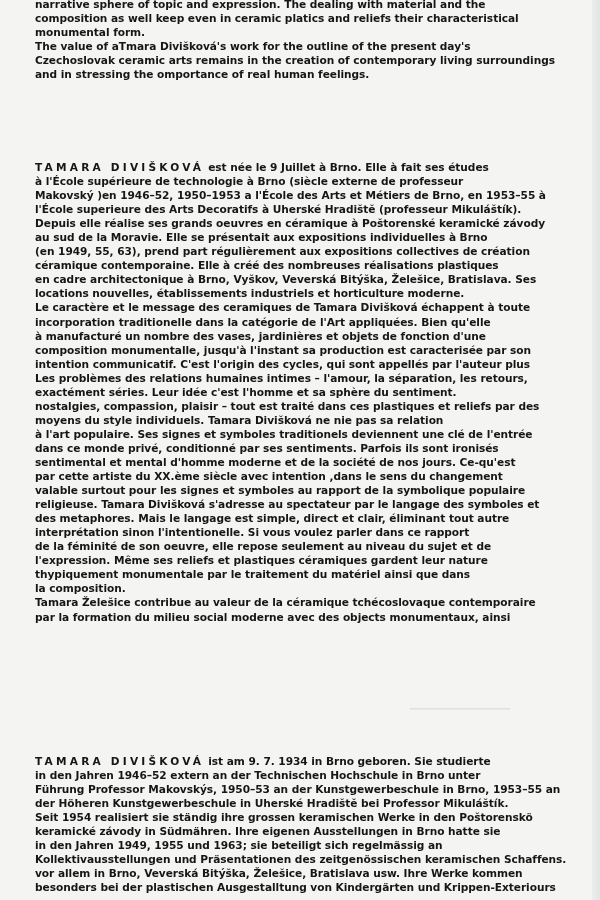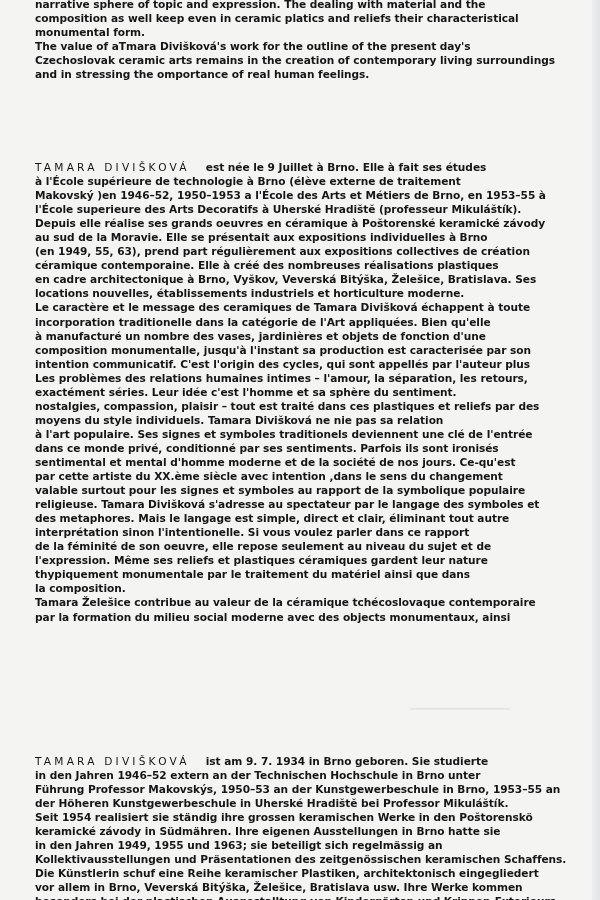--- a/index.html
+++ b/index.html
@@ -14,21 +14,21 @@
     position: absolute; top: 0; right: 0; width: 8px; height: 900px;
     background: linear-gradient(to right, #eceeed, #e2e5e5);
   }
   .block {
     position: absolute; left: 35px; width: 540px;
     font-size: 10.6px; line-height: 14.05px; font-weight: bold;
     letter-spacing: -0.05px;
   }
   .line { display: block; white-space: nowrap; }
   .name {
-    letter-spacing: 3.2px; font-weight: normal; margin-right: 16px;
+    letter-spacing: 3.2px; font-weight: bold; margin-right: 4px;
   }
   #en { top: -3px; }
   #fr { top: 160px; }
   #de { top: 754px; }
   .ghost {
     position: absolute; color: #e2e3e1; font-size: 10px; font-weight: bold;
     white-space: nowrap; left: 410px;
   }
 </style>
 </head>
@@ -42,21 +42,21 @@
   <span class="line">narrative sphere of topic and expression. The dealing with material and the</span>
   <span class="line">composition as well keep even in ceramic platics and reliefs their characteristical</span>
   <span class="line">monumental form.</span>
   <span class="line">The value of aTmara Divišková's work for the outline of the present day's</span>
   <span class="line">Czechoslovak ceramic arts remains in the creation of contemporary living surroundings</span>
   <span class="line">and in stressing the omportance of real human feelings.</span>
 </div>
 
 <div class="block" id="fr">
   <span class="line"><span class="name">TAMARA DIVIŠKOVÁ</span><span>est née le 9 Juillet à Brno. Elle à fait ses études</span></span>
-  <span class="line">à l'École supérieure de technologie à Brno (élève externe de traitement</span>
+  <span class="line">à l'École supérieure de technologie à Brno (siècle externe de professeur</span>
   <span class="line">Makovský )en 1946–52, 1950–1953 a l'École des Arts et Métiers de Brno, en 1953–55 à</span>
   <span class="line">l'École superieure des Arts Decoratifs à Uherské Hradiště (professeur Mikuláštík).</span>
   <span class="line">Depuis elle réalise ses grands oeuvres en céramique à Poštorenské keramické závody</span>
   <span class="line">au sud de la Moravie. Elle se présentait aux expositions individuelles à Brno</span>
   <span class="line">(en 1949, 55, 63), prend part régulièrement aux expositions collectives de création</span>
   <span class="line">céramique contemporaine. Elle à créé des nombreuses réalisations plastiques</span>
   <span class="line">en cadre architectonique à Brno, Vyškov, Veverská Bitýška, Želešice, Bratislava. Ses</span>
   <span class="line">locations nouvelles, établissements  industriels et horticulture moderne.</span>
   <span class="line">Le caractère et le message des ceramiques de Tamara Divišková échappent à toute</span>
   <span class="line">incorporation traditionelle dans la catégorie de l'Art appliquées. Bien qu'elle</span>
@@ -85,16 +85,15 @@
 
 <div class="block" id="de">
   <span class="line"><span class="name">TAMARA DIVIŠKOVÁ</span><span>ist am 9. 7. 1934 in Brno geboren. Sie studierte</span></span>
   <span class="line">in den Jahren 1946–52 extern an der Technischen Hochschule in Brno unter</span>
   <span class="line">Führung Professor Makovskýs, 1950–53 an der Kunstgewerbeschule in Brno, 1953–55 an</span>
   <span class="line">der Höheren Kunstgewerbeschule in Uherské Hradiště bei Professor Mikuláštík.</span>
   <span class="line">Seit 1954 realisiert sie ständig ihre grossen keramischen Werke in den Poštorenskö</span>
   <span class="line">keramické závody in Südmähren. Ihre eigenen Ausstellungen in Brno hatte sie</span>
   <span class="line">in den Jahren 1949, 1955 und 1963; sie beteiligt sich regelmässig an</span>
   <span class="line">Kollektivausstellungen und Präsentationen des zeitgenössischen keramischen Schaffens.</span>
-  <span class="line">Die Künstlerin schuf eine Reihe keramischer Plastiken, architektonisch eingegliedert</span>
   <span class="line">vor allem in Brno, Veverská Bitýška, Želešice, Bratislava usw. Ihre Werke kommen</span>
   <span class="line">besonders bei der plastischen Ausgestalltung von Kindergärten und Krippen-Exteriours</span>
 </div>
 
 </body></html>

